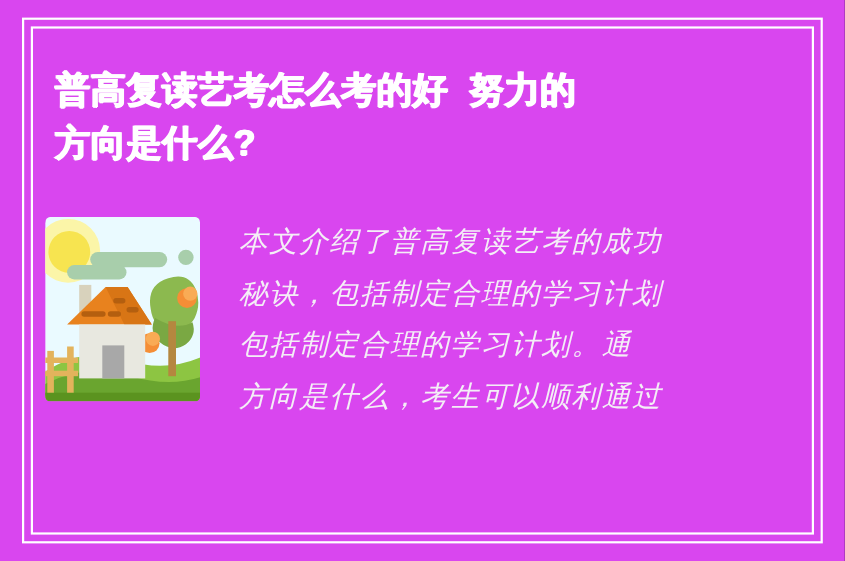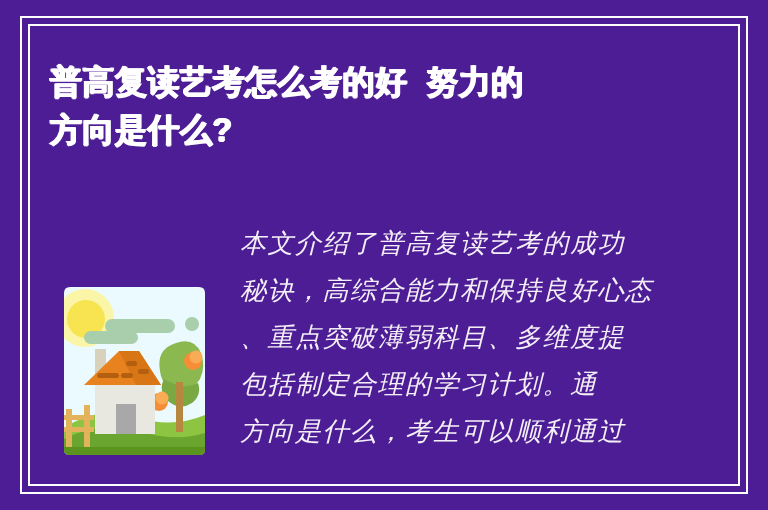--- a/index.html
+++ b/index.html
@@ -5,21 +5,21 @@
   * { margin:0; padding:0; box-sizing:border-box; }
   html,body { width:768px; height:510px; }
   body {
     font-family:"Liberation Sans", sans-serif;
     background:#4a2250;
     overflow:hidden;
     position:relative;
   }
   #card {
     position:absolute; inset:0;
-    background:#4c1d95;
+    background:#d946ef;
   }
   
   #frame-outer {
     position:absolute;
     left:20px; top:16px; right:20px; bottom:16px;
     border:2px solid #ffffff;
   }
   #frame-inner {
     position:absolute;
     left:28px; top:24px; right:28px; bottom:24px;
@@ -39,25 +39,24 @@
     letter-spacing:0.5px;
     white-space:pre;
     font-family:"Liberation Sans","DejaVu Sans", sans-serif;
     text-shadow:1px 0 0 #fff, -1px 0 0 #fff, 0 1px 0 #fff;
     transform:scaleX(0.97);
     transform-origin:left center;
   }
   
   #content-row {
     position:absolute;
-    left:64px; top:197px;
+    left:41px; top:197px;
     width:620px;
     display:flex;
-    align-items:flex-end;
-    margin-top:23px;
+    align-items:flex-start;
   }
   
   #thumb {
     width:141px; height:168px;
     flex:0 0 141px;
     position:relative;
     overflow:hidden;
   }
   #thumb svg { display:block; width:141px; height:168px; }
 
@@ -140,20 +139,19 @@
             <rect x="20" y="118" width="6" height="42" fill="#e3b35c"></rect>
             <rect x="0" y="128" width="30" height="5" fill="#e3b35c"></rect>
             <rect x="0" y="140" width="30" height="5" fill="#e3b35c"></rect>
           </g>
         </g>
       </svg>
     </div>
 
     <div id="body-text">
       <span class="bline">本文介绍了普高复读艺考的成功</span>
-      <span class="bline">秘诀，高综合能力和保持良好心态</span>
-      <span class="bline">、重点突破薄弱科目、多维度提</span>
+      <span class="bline">秘诀，包括制定合理的学习计划</span>
       <span class="bline">包括制定合理的学习计划。通</span>
       <span class="bline">方向是什么，考生可以顺利通过</span>
     </div>
 
   </div>
 </div>
 
 </body></html>

